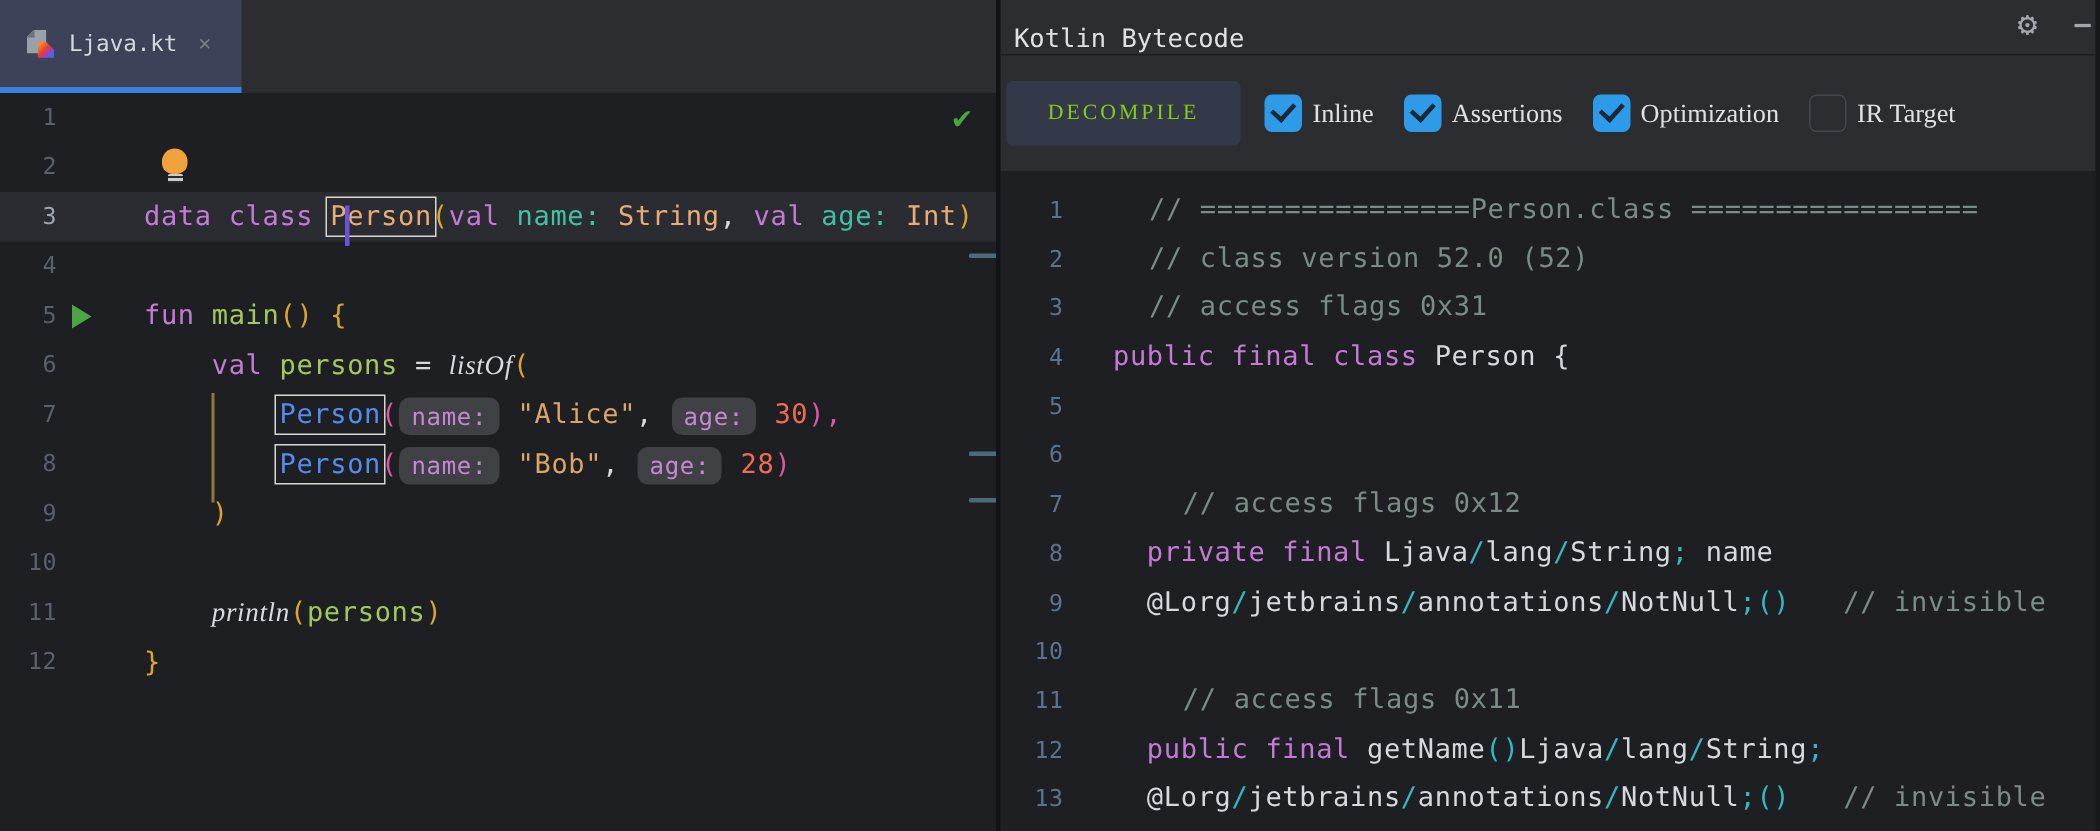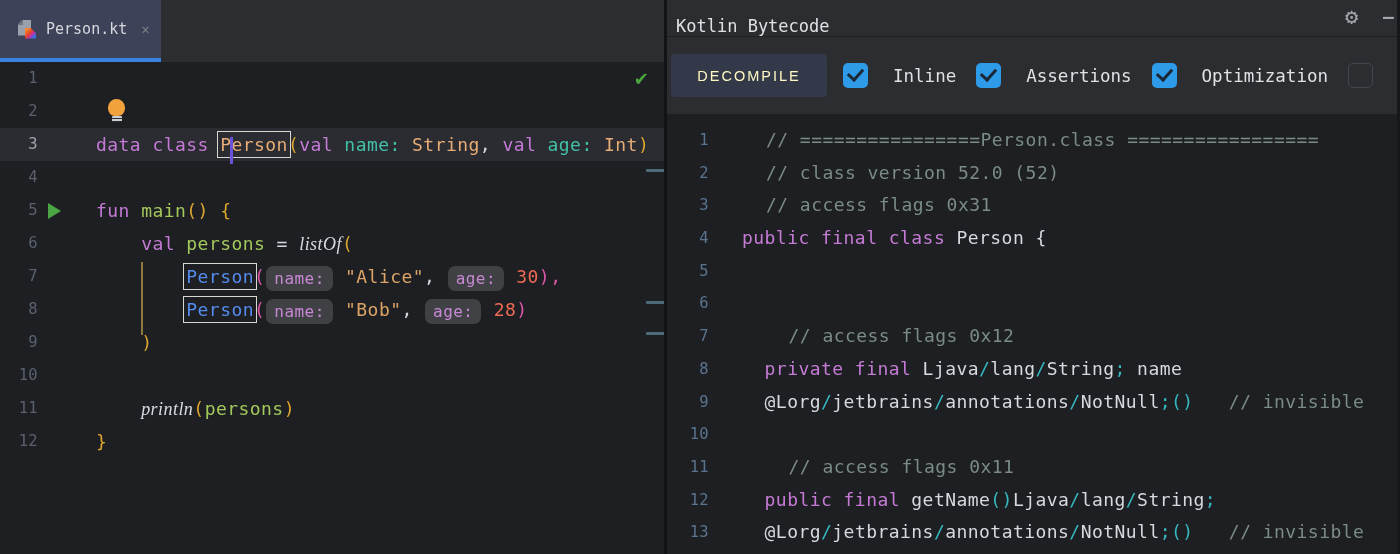--- a/index.html
+++ b/index.html
@@ -51,22 +51,22 @@
   .guide-gold { position:absolute; left:141px; top:200px; width:2px; height:73px; background:#8E7839; }
 
   
   .right-pane { position:relative; width:730px; height:554px; background:var(--bg-editor); overflow:hidden; }
   .bc-header { position:relative; height:37px; background:var(--bg-chrome); border-bottom:1px solid #1E1F22; display:flex; align-items:flex-end; }
   .bc-title { color:#DFE1E5; font-size:17px; margin-left:9px; }
   .gear { position:absolute; left:678px; top:4px; color:#A3A6AD; font-size:22px; }
   .hide-btn { position:absolute; left:716px; top:6px; color:#A3A6AD; font-size:18px; font-weight:bold; }
 
   .bc-toolbar { position:relative; height:77px; background:var(--bg-chrome); display:flex; align-items:center; padding-left:4px; overflow:hidden; white-space:nowrap; }
-  .decompile-btn { width:156px; height:43px; background:#343949; border:none; border-radius:4px; color:#fef9c3; font-family:Liberation Sans, sans-serif; font-size:14.5px; letter-spacing:2px; cursor:pointer; flex:0 0 auto; }
-  .cbx-group { display:flex; align-items:center; gap:25px; margin-left:20px; flex:0 0 auto; }
+  .decompile-btn { width:156px; height:43px; background:#343949; border:none; border-radius:4px; color:#84cc16; font-family:Liberation Serif, serif; font-size:14.5px; letter-spacing:2px; cursor:pointer; flex:0 0 auto; }
+  .cbx-group { display:flex; align-items:center; gap:7px; margin-left:20px; flex:0 0 auto;font-family:Liberation Serif, serif; }
   .cbx-group:first-of-type { margin-left:16px; }
   .cbx { width:25px; height:25px; border-radius:5px; position:relative; flex:0 0 auto; }
   .cbx.on { background:var(--cbx-blue); }
   .cbx.on::after { content:""; position:absolute; left:5px; top:5px; width:12px; height:7px; border-left:3.2px solid #1B2835; border-bottom:3.2px solid #1B2835; transform:rotate(-48deg); }
   .cbx.off { background:transparent; border:1.5px solid #43464D; }
   .cbx-label { color:#DFE1E5; font-size:17.5px; }
 
   .bc-content { position:relative; height:440px; background:var(--bg-editor); padding-top:10px; overflow:hidden; }
   .bc-row { display:flex; height:32.7px; line-height:32.7px; white-space:pre; }
   .bc-row .ln { width:46px; padding-right:4px; color:#5A7490; font-size:15.5px; }
@@ -77,21 +77,21 @@
 
 <div id="app">
 
   <div class="left-pane">
     <div class="tab-bar">
       <div class="tab">
         <span class="kt-icon">
             <span class="page"></span>
             <span class="klogo"></span>
           </span>
-        <span class="tab-label">Person.kt</span>
+        <span class="tab-label">Ljava.kt</span>
         <span class="tab-close">✕</span>
       </div>
       <div class="tab-underline"></div>
     </div>
     <div class="editor" id="kt-editor">
         <div class="row"><span class="ln">1</span><span class="icon-slot"></span><span class="code"></span></div>
         <div class="row"><span class="ln">2</span><span class="icon-slot"></span><span class="code"><span class="bulb"><span class="glass"></span><span class="base"></span></span></span></div>
         <div class="row active"><span class="ln">3</span><span class="icon-slot"></span><span class="code"><span class="tok c-kw">data class </span><span class="tok c-cls boxed">Person<span class="caret"></span></span><span class="tok c-p1">(</span><span class="tok c-kw">val </span><span class="tok c-param">name:</span><span class="tok c-txt"> </span><span class="tok c-cls">String</span><span class="tok c-txt">, </span><span class="tok c-kw">val </span><span class="tok c-param">age:</span><span class="tok c-txt"> </span><span class="tok c-cls">Int</span><span class="tok c-p1">)</span></span></div>
         <div class="row"><span class="ln">4</span><span class="icon-slot"></span><span class="code"></span></div>
         <div class="row"><span class="ln">5</span><span class="icon-slot"><span class="run-arrow"></span></span><span class="code"><span class="tok c-kw">fun </span><span class="tok c-fn">main</span><span class="tok c-p1">() {</span></span></div>

